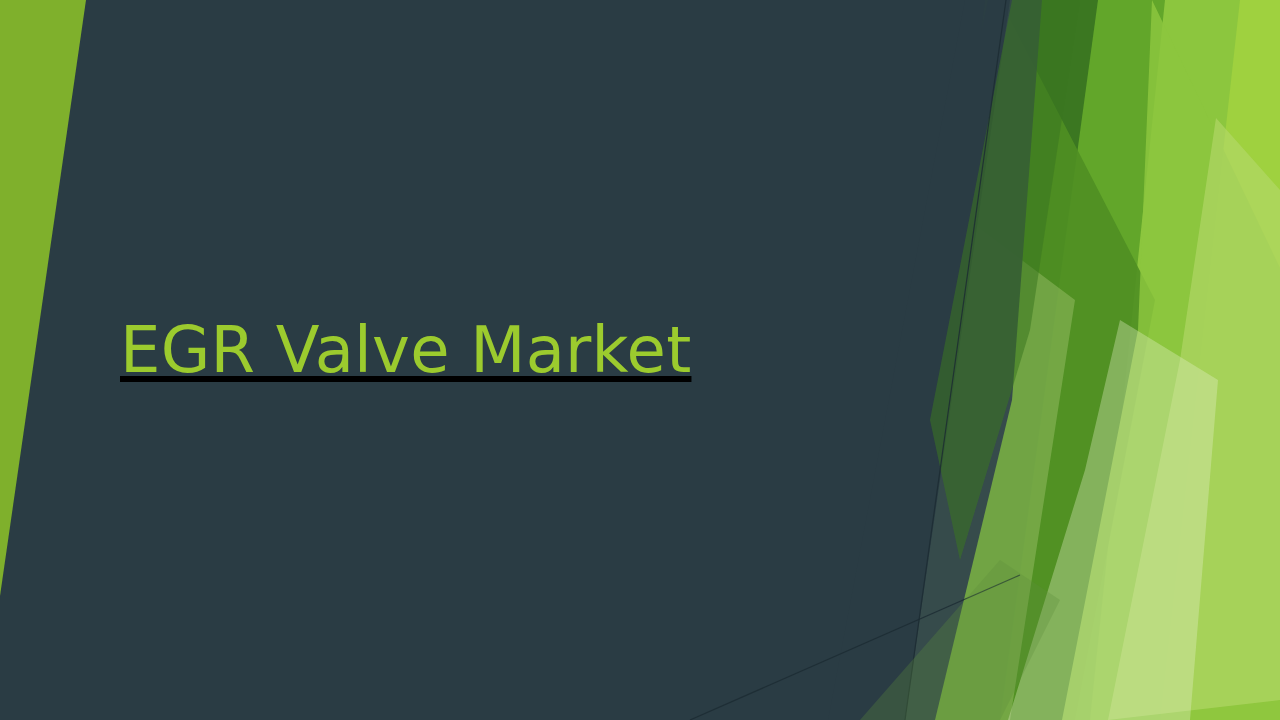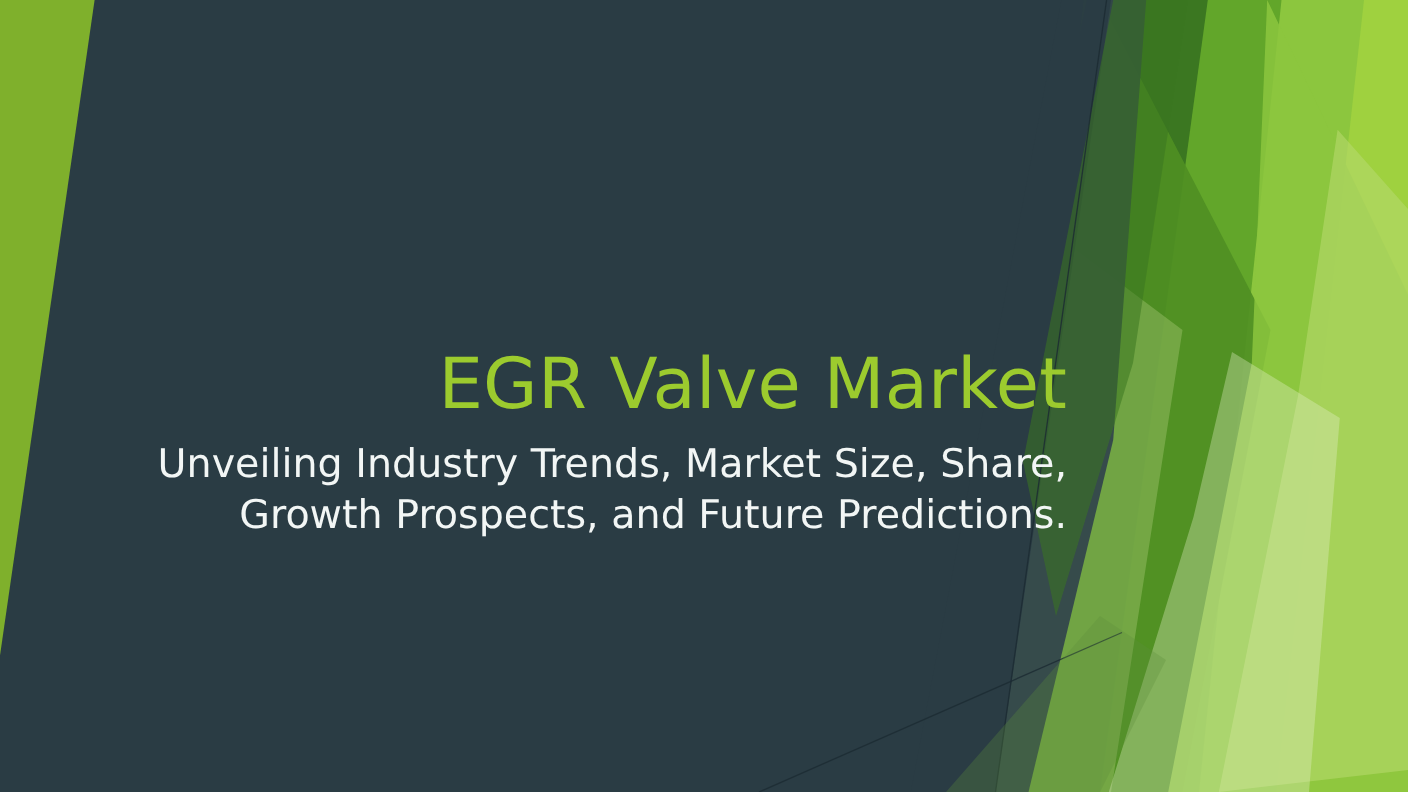--- a/index.html
+++ b/index.html
@@ -20,22 +20,23 @@
     inset: 0;
     width: 1280px;
     height: 720px;
     display: block;
   }
   #text-block {
     position: absolute;
     left: 120px;
     top: 318px;
     width: 850px;
-    text-align: right;
+    text-align: left;
     z-index: 5;
+    text-decoration: underline;
   }
   #slide-title {
     margin: 0;
     font-family: "DejaVu Sans", sans-serif;
     font-weight: 400;
     font-size: 64px;
     line-height: 1.0;
     letter-spacing: 0.2px;
     color: #9ccb2e;
     white-space: nowrap;
@@ -87,16 +88,15 @@
     <line x1="1006" y1="0" x2="905" y2="720" stroke="#1c2b32" stroke-width="1.2" stroke-opacity="0.85"></line>
 
     <line x1="1020" y1="575" x2="690" y2="720" stroke="#1c2b32" stroke-width="1.2" stroke-opacity="0.8"></line>
 
     <polygon points="1000,560 1060,600 1000,720 860,720" fill="#5d8f3a" fill-opacity="0.30"></polygon>
 
   </svg>
 
   <div id="text-block">
     <h1 id="slide-title">EGR Valve Market</h1>
-    <p id="slide-subtitle">Unveiling Industry Trends, Market Size, Share, Growth Prospects, and Future Predictions.</p>
   </div>
 
 </div>
 
 </body></html>

